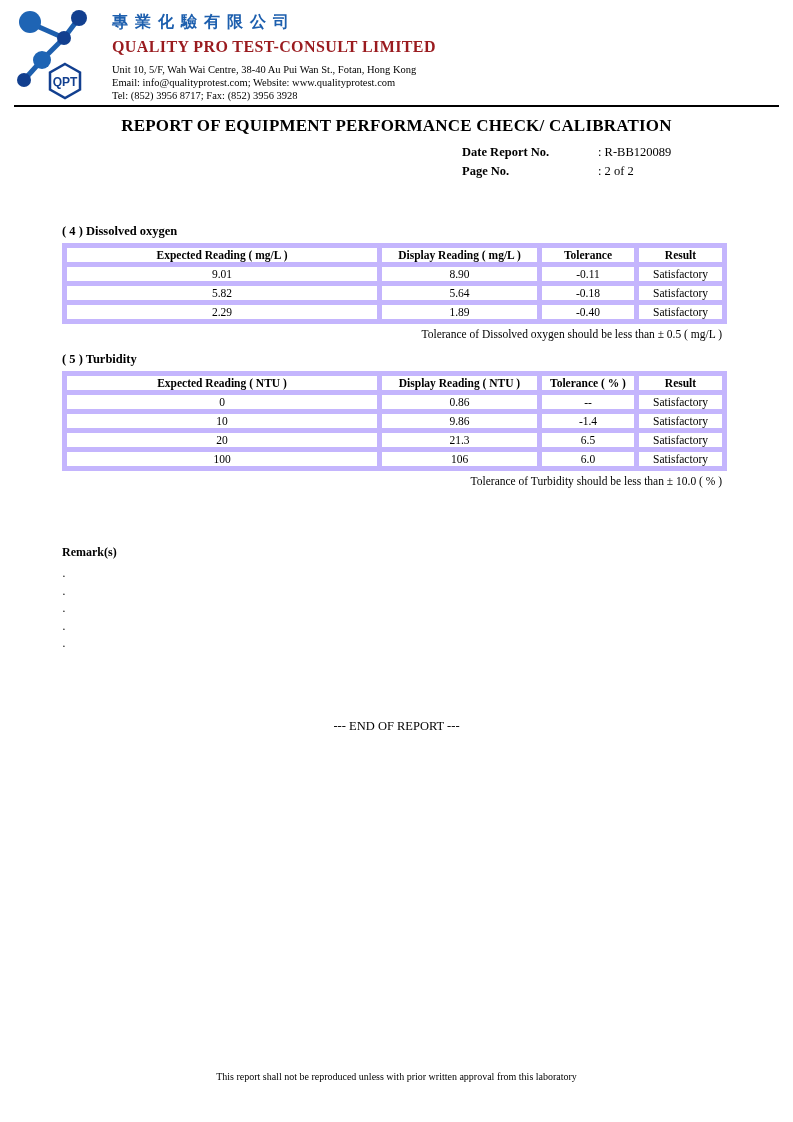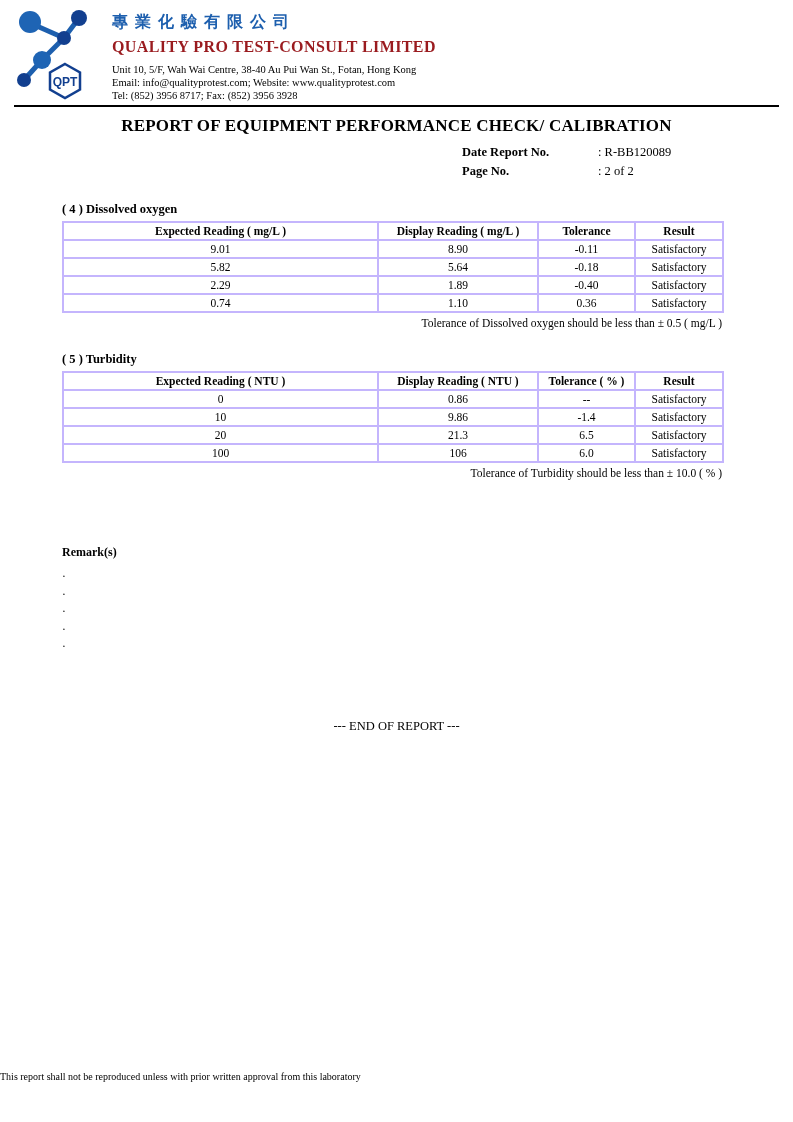--- a/index.html
+++ b/index.html
@@ -30,47 +30,47 @@
   .report-title {
     position:absolute; top:116px; left:0; width:100%;
     text-align:center; font-size:17px; font-weight:bold; letter-spacing:0.2px;font-family:Liberation Serif, serif;
   }
   .report-info { position:absolute; top:143px; left:462px; font-size:12.5px; }
   .info-row { display:flex; line-height:18.5px; }
   .info-label { width:136px; font-weight:bold; }
   .info-value { font-weight:normal; }
   
   .section { position:absolute; left:62px; width:660px; }
-  .section-4 { top:202px; }
+  .section-4 { top:224px; }
   .section-5 { top:352px; }
   .section-heading { font-size:12.5px; font-weight:bold; margin-bottom:4px; }
   table { width:660px; border-collapse:collapse; table-layout:fixed; }
   th, td {
-    border:2px solid #c4b5fd; height:18px; text-align:center;
+    border:5px solid #c4b5fd; height:18px; text-align:center;
     font-size:11.5px; padding:0 4px; line-height:14px;
   }
   th { font-weight:bold; }
   .col-expected { width:315px; }
   .col-display  { width:160px; }
   .col-tol      { width:97px; }
   .col-result   { width:88px; }
   .table-note { margin-top:4px; font-size:11.5px;text-align:right; }
   
   .remarks { position:absolute; top:545px; left:62px; width:670px; }
   .remarks-heading { font-size:12px; font-weight:bold; margin-bottom:8px; }
   .remark-item { font-size:11.5px; line-height:17.5px; }
   .remark-item::before { content:"\00B7"; margin-right:1px; }
   
   .end-of-report {
     position:absolute; top:719px; left:0; width:100%;
     text-align:center; font-size:12.5px; font-weight:normal;
   }
   .footer-note {
     position:absolute; top:1071px; left:0; width:100%;
-    text-align:left; font-size:10px;
+    text-align:center; font-size:10px;
   }
 </style>
 </head>
 <body>
 
 <div class="page">
 
   <div class="header">
     <svg class="logo" viewBox="0 0 90 97">
       <g stroke="#1d5fae" stroke-width="5" fill="none">
@@ -143,26 +143,20 @@
             <td>5.64</td>
             <td>-0.18</td>
             <td>Satisfactory</td>
           </tr>
           <tr>
             <td>2.29</td>
             <td>1.89</td>
             <td>-0.40</td>
             <td>Satisfactory</td>
           </tr>
-          <tr>
-            <td>0.74</td>
-            <td>1.10</td>
-            <td>0.36</td>
-            <td>Satisfactory</td>
-          </tr>
         </tbody>
     </table>
     <div class="table-note">Tolerance of Dissolved oxygen should be less than ± 0.5 ( mg/L )</div>
   </div>
 
   <div class="section section-5">
     <div class="section-heading">( 5 )  Turbidity</div>
     <table>
       <colgroup>
         <col class="col-expected">

